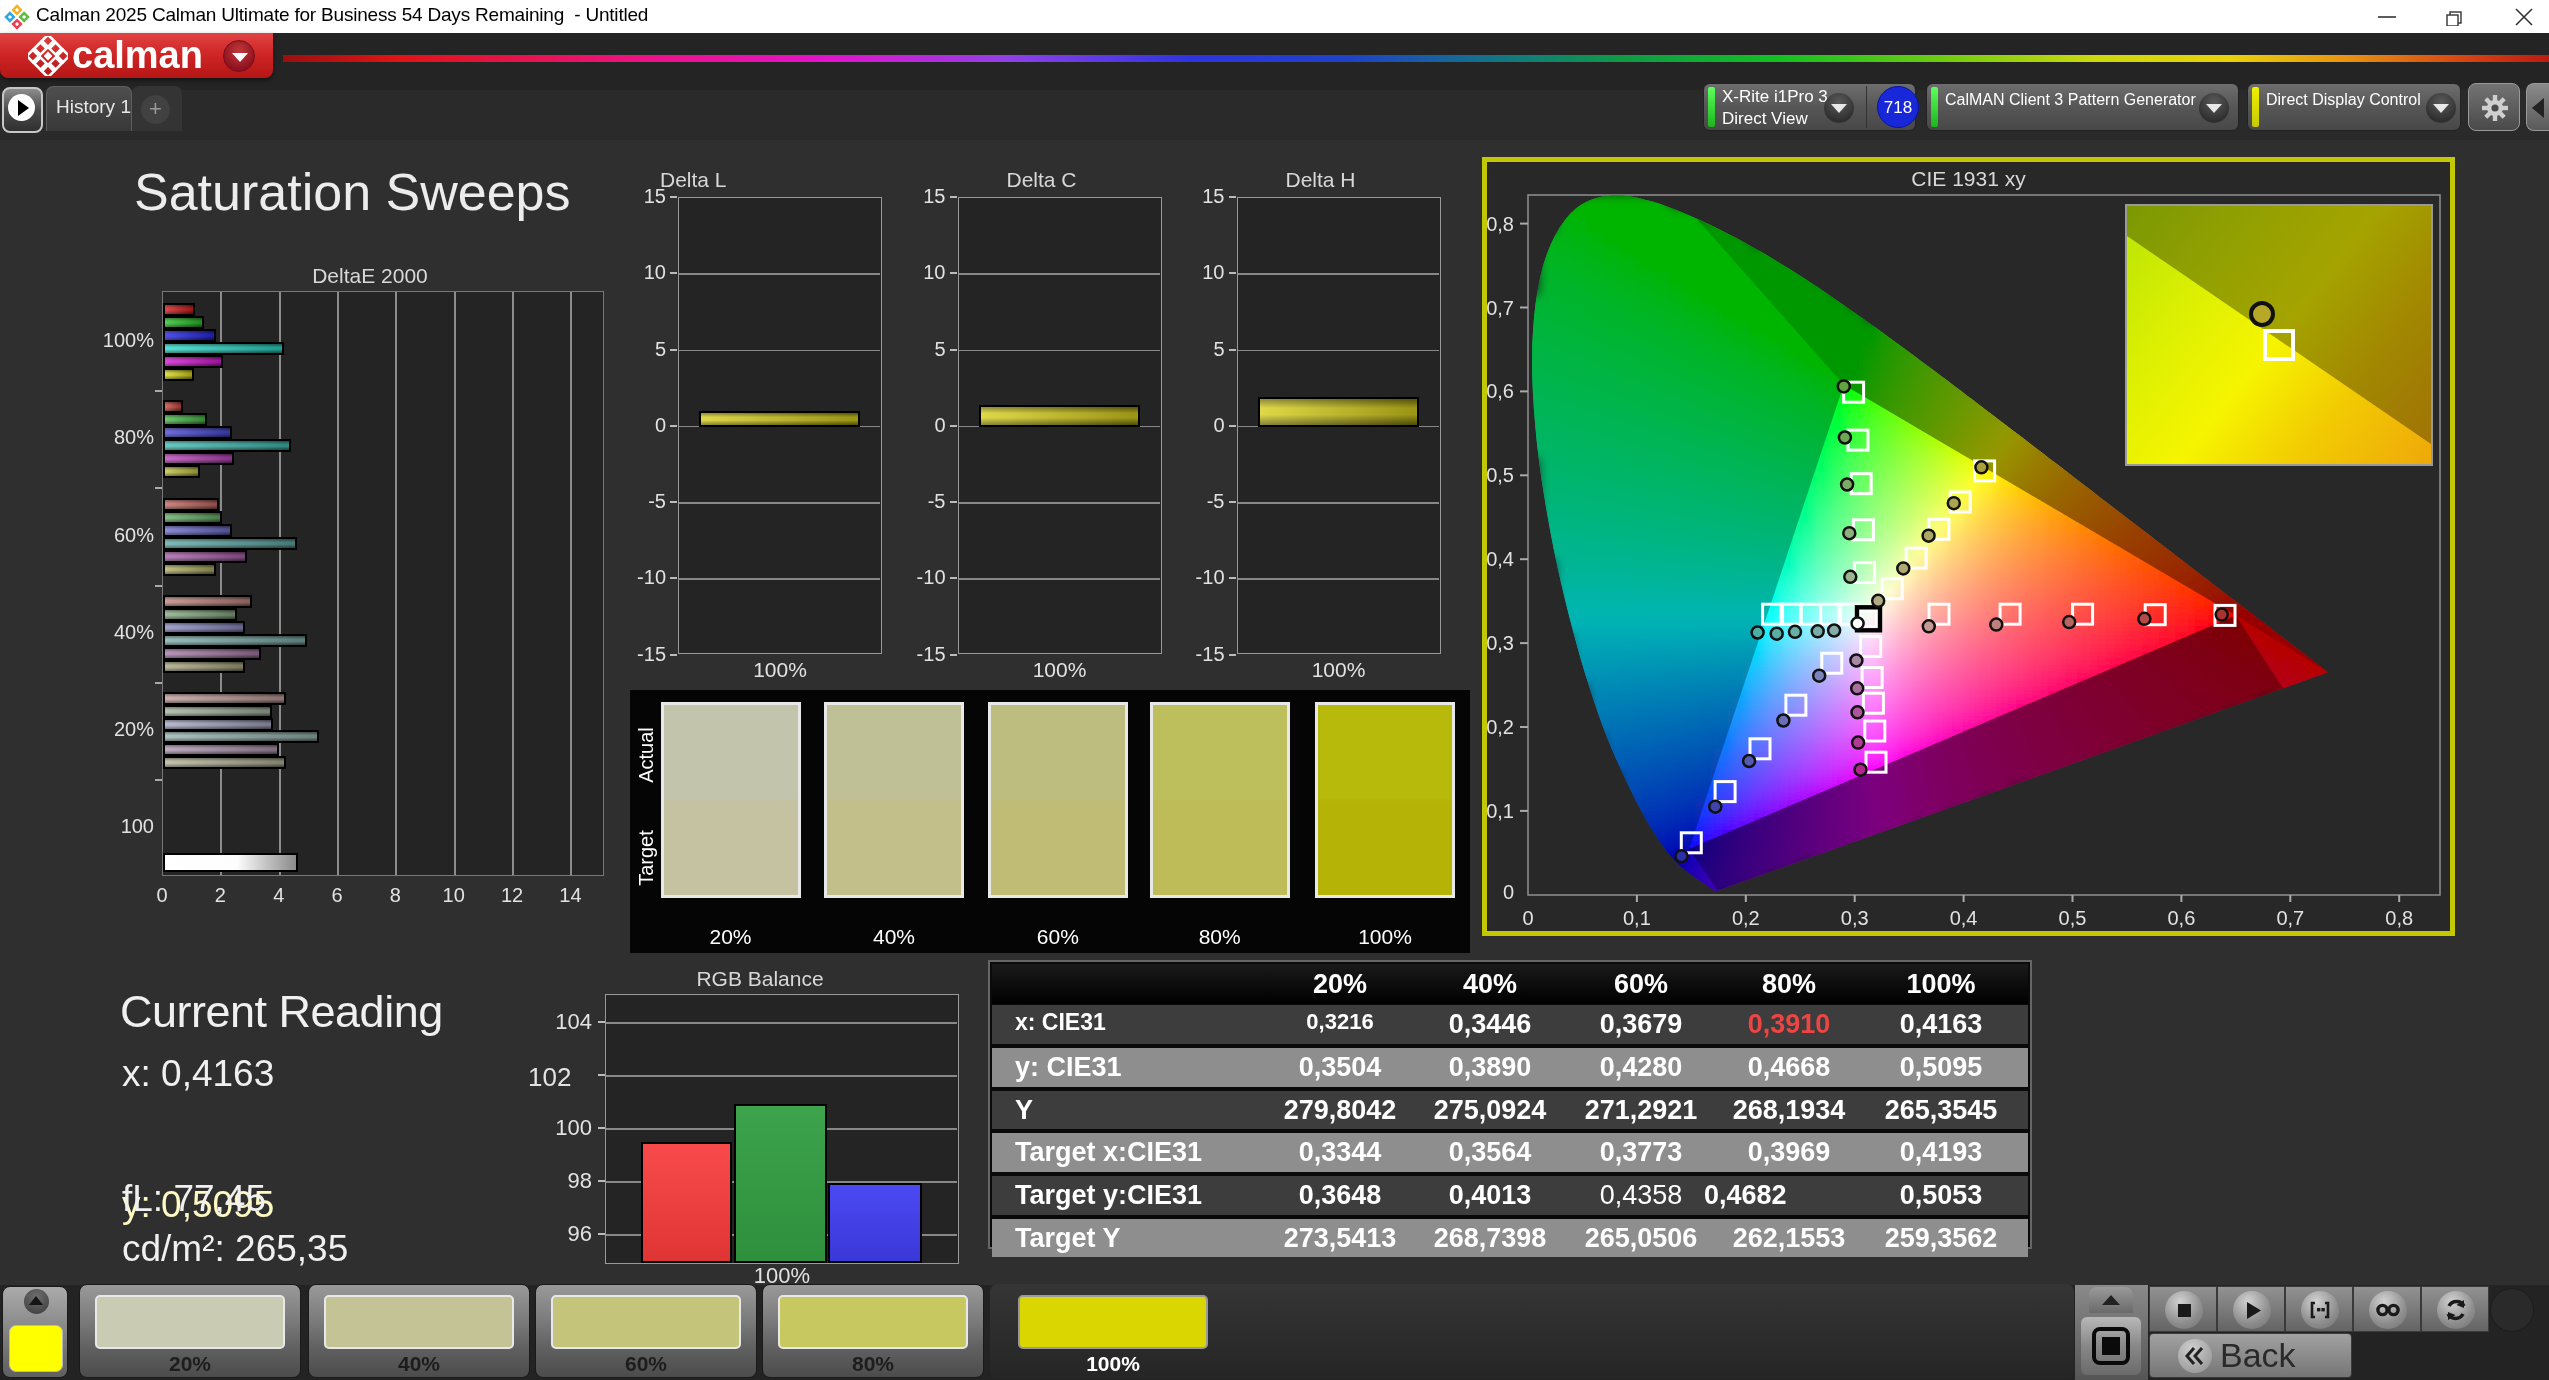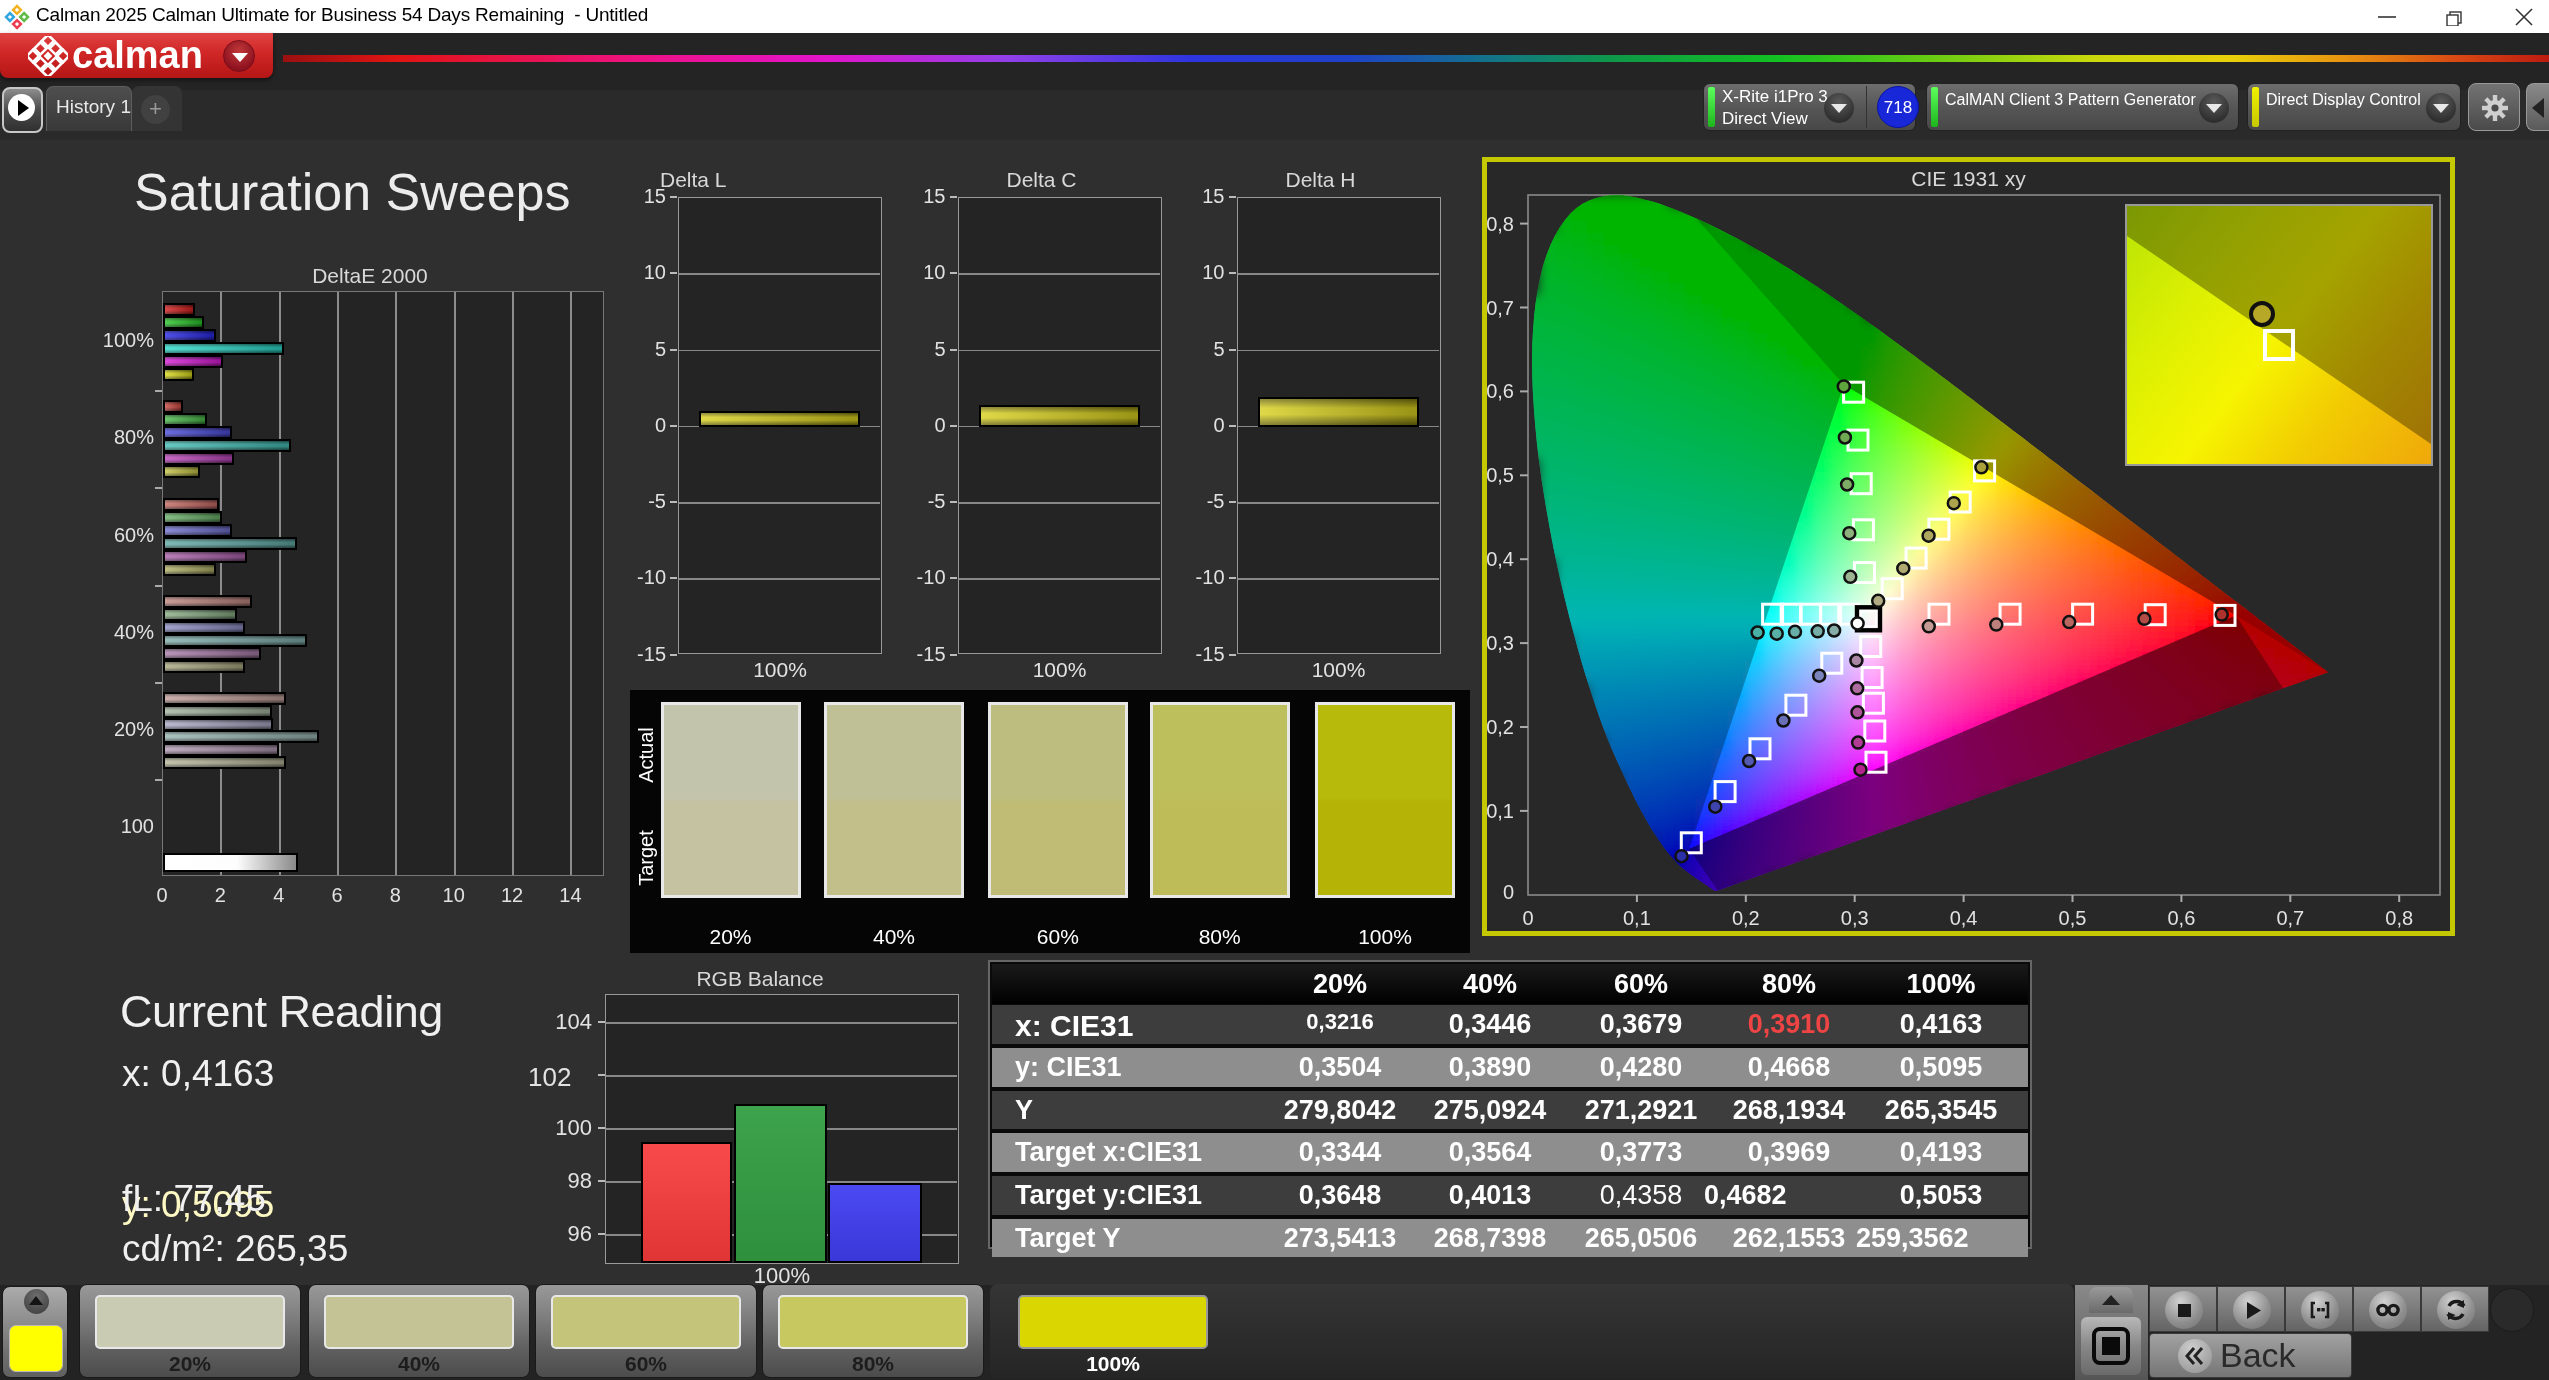--- a/index.html
+++ b/index.html
@@ -1997,21 +1997,21 @@
 <div class="abs glossbar" style="left:828px;top:1183px;width:94px;height:80px;background:linear-gradient(180deg,#4b49f2,#3a38d8)"></div>
 <div class="lbl" style="left:605px;top:1263px;width:354px;text-align:center;font-size:22px">100%</div>
 <div class="abs" style="left:988px;top:960px;width:1044px;height:289px;background:#0a0a0a;border:2px solid #666"></div>
 <div class="abs" style="left:992px;top:964px;width:1036px;height:40px;background:linear-gradient(180deg,#1a1a1a,#000)"></div>
 <div class="abs" style="left:1265px;top:969px;width:150px;text-align:center;color:#fff;font-size:27px;font-weight:bold">20%</div>
 <div class="abs" style="left:1415px;top:969px;width:150px;text-align:center;color:#fff;font-size:27px;font-weight:bold">40%</div>
 <div class="abs" style="left:1566px;top:969px;width:150px;text-align:center;color:#fff;font-size:27px;font-weight:bold">60%</div>
 <div class="abs" style="left:1714px;top:969px;width:150px;text-align:center;color:#fff;font-size:27px;font-weight:bold">80%</div>
 <div class="abs" style="left:1866px;top:969px;width:150px;text-align:center;color:#fff;font-size:27px;font-weight:bold">100%</div>
 <div class="abs" style="left:992px;top:1005.3px;width:1036px;height:38.5px;background:#3d3d3d"></div>
-<div class="abs" style="left:1015px;top:1009.3px;font-size:30px;font-weight:bold;color:#fff">x: CIE31</div>
+<div class="abs" style="left:1015px;top:1009.3px;font-size:23px;font-weight:bold;color:#fff">x: CIE31</div>
 <div class="abs" style="left:1255px;top:1009.3px;width:170px;text-align:center;font-size:22px;font-weight:bold;color:#fff">0,3216</div>
 <div class="abs" style="left:1405px;top:1009.3px;width:170px;text-align:center;font-size:27px;font-weight:bold;color:#fff">0,3446</div>
 <div class="abs" style="left:1556px;top:1009.3px;width:170px;text-align:center;font-size:27px;font-weight:bold;color:#fff">0,3679</div>
 <div class="abs" style="left:1704px;top:1009.3px;width:170px;text-align:center;font-size:27px;font-weight:bold;color:#ef4444">0,3910</div>
 <div class="abs" style="left:1856px;top:1009.3px;width:170px;text-align:center;font-size:27px;font-weight:bold;color:#fff">0,4163</div>
 <div class="abs" style="left:992px;top:1048.0px;width:1036px;height:38.5px;background:#8e8e8e"></div>
 <div class="abs" style="left:1015px;top:1052.0px;font-size:27px;font-weight:bold;color:#fff">y: CIE31</div>
 <div class="abs" style="left:1255px;top:1052.0px;width:170px;text-align:center;font-size:27px;font-weight:bold;color:#fff">0,3504</div>
 <div class="abs" style="left:1405px;top:1052.0px;width:170px;text-align:center;font-size:27px;font-weight:bold;color:#fff">0,3890</div>
 <div class="abs" style="left:1556px;top:1052.0px;width:170px;text-align:center;font-size:27px;font-weight:bold;color:#fff">0,4280</div>
@@ -2037,21 +2037,21 @@
 <div class="abs" style="left:1405px;top:1180.1px;width:170px;text-align:center;font-size:27px;font-weight:bold;color:#fff">0,4013</div>
 <div class="abs" style="left:1556px;top:1180.1px;width:170px;text-align:center;font-size:27px;font-weight:normal;color:#fff">0,4358</div>
 <div class="abs" style="left:1704px;top:1180.1px;width:170px;text-align:left;font-size:27px;font-weight:bold;color:#fff">0,4682</div>
 <div class="abs" style="left:1856px;top:1180.1px;width:170px;text-align:center;font-size:27px;font-weight:bold;color:#fff">0,5053</div>
 <div class="abs" style="left:992px;top:1218.8px;width:1036px;height:38.5px;background:#8e8e8e"></div>
 <div class="abs" style="left:1015px;top:1222.8px;font-size:27px;font-weight:bold;color:#fff">Target Y</div>
 <div class="abs" style="left:1255px;top:1222.8px;width:170px;text-align:center;font-size:27px;font-weight:bold;color:#fff">273,5413</div>
 <div class="abs" style="left:1405px;top:1222.8px;width:170px;text-align:center;font-size:27px;font-weight:bold;color:#fff">268,7398</div>
 <div class="abs" style="left:1556px;top:1222.8px;width:170px;text-align:center;font-size:27px;font-weight:bold;color:#fff">265,0506</div>
 <div class="abs" style="left:1704px;top:1222.8px;width:170px;text-align:center;font-size:27px;font-weight:bold;color:#fff">262,1553</div>
-<div class="abs" style="left:1856px;top:1222.8px;width:170px;text-align:left;font-size:27px;font-weight:bold;color:#fff">259,3562</div>
+<div class="abs" style="left:1856px;top:1222.8px;width:170px;text-align:center;font-size:27px;font-weight:bold;color:#fff">259,3562</div>
 <div class="abs" style="left:0;top:1285px;width:2549px;height:95px;background:#232323"></div>
 <div class="abs" style="left:2px;top:1286px;width:66px;height:92px;border-radius:8px;background:linear-gradient(180deg,#ababab 0%,#8c8c8c 40%,#6f6f6f 75%,#606060 100%);border:1px solid #1a1a1a">
 <div class="abs" style="left:21px;top:2px;width:25px;height:25px;border-radius:50%;background:radial-gradient(circle at 50% 30%,#6e6e6e,#474747 75%)">
 <div class="abs" style="left:5px;top:7px;width:0;height:0;border-left:7.5px solid transparent;border-right:7.5px solid transparent;border-bottom:9px solid #141414"></div>
     </div>
 <div class="abs" style="left:6px;top:38px;width:54px;height:47px;border-radius:7px;background:#ffff00;border:1px solid #b9b9b9"></div>
 </div>
 <div class="abs" style="left:79px;top:1284px;width:222px;height:94px;border-radius:8px;background:linear-gradient(180deg,#999 0%,#7a7a7a 40%,#5f5f5f 70%,#4c4c4c 100%);border:1px solid #1a1a1a"></div>
 <div class="abs" style="left:95px;top:1295px;width:190px;height:54px;border-radius:5px;background:#c9cbb2;border:2px solid #e8e8e8"></div>
 <div class="abs" style="left:79px;top:1352px;width:222px;text-align:center;font-size:21px;font-weight:bold;color:#1d1d1d">20%</div>

